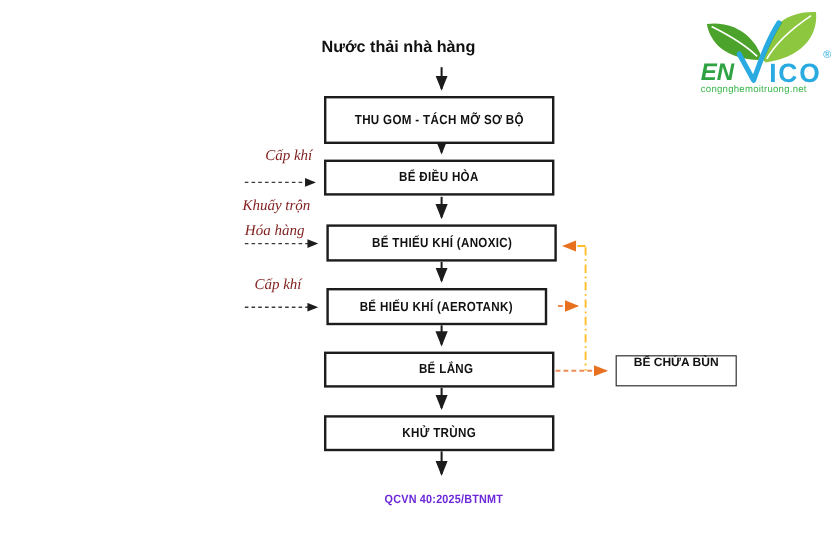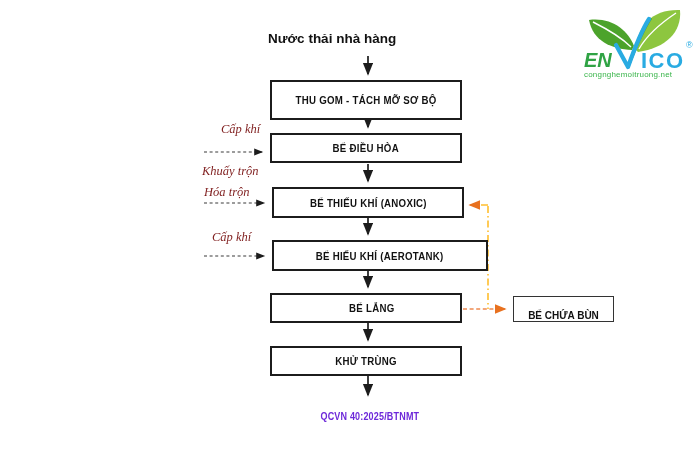--- a/index.html
+++ b/index.html
@@ -29,21 +29,21 @@
   .pbox{
     position:absolute;box-sizing:border-box;background:#fff;
     border:2px solid var(--box-border);
     display:flex;align-items:center;justify-content:center;
     font-weight:bold;font-size:11px;color:#111;white-space:nowrap;
   }
   .pbox .cond{display:inline-block;transform:scaleX(0.88);letter-spacing:.3px;}
   .sbox{
     position:absolute;box-sizing:border-box;background:#fff;
     border:1.5px solid #333;
-    display:flex;align-items:flex-end;justify-content:center;
+    display:flex;align-items:flex-start;justify-content:center;
     font-weight:bold;font-size:10px;color:#111;white-space:nowrap;
   }
   .title{
     position:absolute;left:268px;top:31px;width:200px;
     font-weight:bold;font-size:13.5px;color:#111;
   }
   .qcvn{
     position:absolute;left:264px;top:411px;width:212px;text-align:center;
     font-weight:bold;font-size:10px;color:#6d28d9;
   }
@@ -91,37 +91,37 @@
 
   <div class="pbox" style="left:270px;top:80px;width:192px;height:40px;">
     <span class="cond">THU GOM - TÁCH MỠ SƠ BỘ</span>
   </div>
   <div class="pbox" style="left:270px;top:133px;width:192px;height:30px;justify-content:center;">
     <span class="cond">BỂ ĐIỀU HÒA</span>
   </div>
   <div class="pbox" style="left:272px;top:187px;width:192px;height:31px;">
     <span class="cond">BỂ THIẾU KHÍ (ANOXIC)</span>
   </div>
-  <div class="pbox" style="left:272px;top:240px;width:216px;height:31px;">
+  <div class="pbox" style="left:272px;top:240px;width:184px;height:31px;">
     <span class="cond">BỂ HIẾU KHÍ (AEROTANK)</span>
   </div>
   <div class="pbox" style="left:270px;top:293px;width:192px;height:30px;padding-left:12px;">
     <span class="cond">BỂ LẮNG</span>
   </div>
   <div class="pbox" style="left:270px;top:346px;width:192px;height:30px;">
     <span class="cond">KHỬ TRÙNG</span>
   </div>
 
   <div class="sbox" style="left:513px;top:296px;width:101px;height:26px;">
     <span class="cond">BỂ CHỨA BÙN</span>
   </div>
 
   <div class="script" style="left:221px;top:122px;">Cấp khí</div>
   <div class="script" style="left:202px;top:164px;">Khuấy trộn</div>
-  <div class="script" style="left:204px;top:185px;">Hóa trộn</div>
+  <div class="script" style="left:204px;top:185px;">Hóa hàng</div>
   <div class="script" style="left:212px;top:230px;">Cấp khí</div>
 
   <div class="qcvn">
     <span class="cond">QCVN 40:2025/BTNMT</span>
   </div>
 
   <svg class="logo" viewBox="0 0 114 74">
 
     <path d="M49,45 C28,44 10,36 6,15 C28,12 45,25 51,41 Z" fill="var(--leaf-dark)"></path>
     <path d="M10,17 C24,24 38,32 48,42" stroke="#ffffff" stroke-width="1.4" fill="none"></path>

